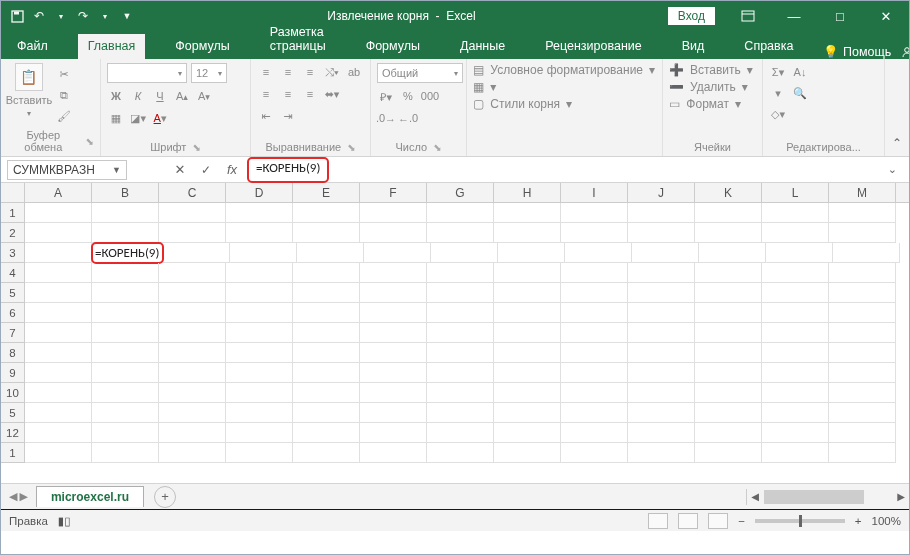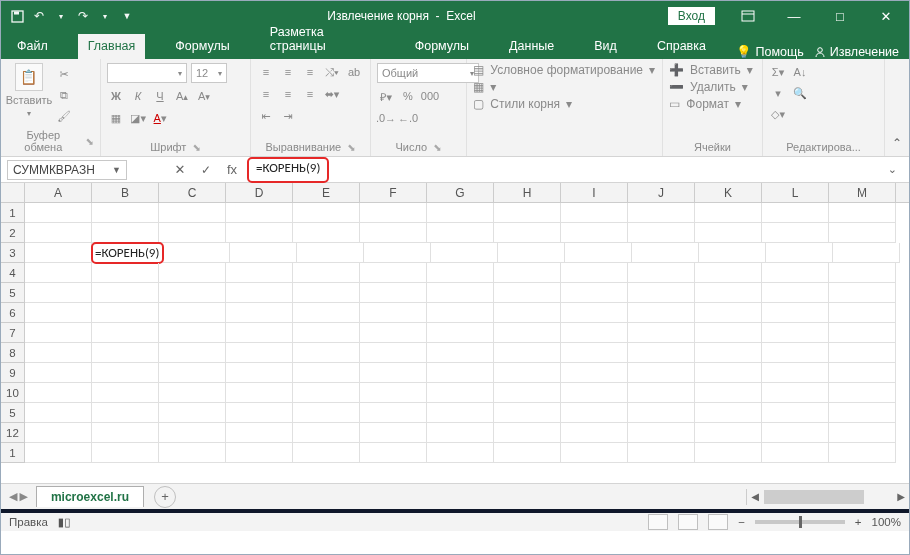--- a/index.html
+++ b/index.html
@@ -31,21 +31,21 @@
 .styles-list div{display:flex;align-items:center;gap:6px;white-space:nowrap}
 .cells-list{display:flex;flex-direction:column;gap:3px;font-size:12px}
 .cells-list div{display:flex;align-items:center;gap:6px;white-space:nowrap}
 .edit-col{display:flex;flex-direction:column;gap:3px;font-size:11px}
 .collapse{width:24px;display:flex;align-items:flex-end;justify-content:center;padding-bottom:6px;color:#666;cursor:pointer}
 .fbar{height:26px;background:#fff;border-bottom:1px solid #d4d4d4;display:flex;align-items:center;padding:2px 6px;gap:0}
 .namebox{width:120px;height:20px;border:1px solid #c8c8c8;background:#fff;font-size:12px;padding:0 5px;display:flex;align-items:center;justify-content:space-between;color:#444}
 .namebox .dd{color:#666;font-size:9px}
 .fbar .fxbtn{width:26px;height:20px;display:flex;align-items:center;justify-content:center;color:#666;font-size:12px}
 .fbar .fxbtn.cancel{font-size:13px}
-.fbar .fxbtn.fx{font-size:13px}
+.fbar .fxbtn.fx{font-style:italic;font-size:13px}
 .formula-input{flex:1;height:20px;border:none;font-size:13px;padding:0 4px;color:#222;outline:none;font-family:Calibri,sans-serif}
 .formula-wrap{border:2px solid #e62828;border-radius:5px;padding:1px 3px;display:flex;align-items:center;margin-left:2px}
 .fbar .expand{margin-left:auto;padding:0 6px;color:#666;font-size:11px}
 .grid{position:relative;background:#fff}
 .colhdr{display:flex;height:20px;background:#f3f3f3;border-bottom:1px solid #ccc}
 .corner{width:24px;border-right:1px solid #ccc;background:#f3f3f3}
 .ch{flex:0 0 67px;border-right:1px solid #ccc;text-align:center;font-size:12px;color:#555;line-height:20px}
 .rows{height:280px;overflow:hidden}
 .gr{display:flex;height:20px}
 .rh{width:24px;background:#f3f3f3;border-right:1px solid #ccc;border-bottom:1px solid #ccc;text-align:center;font-size:11.5px;color:#555;line-height:20px}
@@ -53,21 +53,21 @@
 .cell.editing{outline:2px solid #e62828;outline-offset:-1px;border-radius:4px;background:#fff}
 .hscroll{height:18px;border-top:1px solid #d4d4d4;background:#f3f3f3;display:flex;align-items:center}
 .hscroll .sp{flex:0 0 570px}
 .hscroll .track{flex:1;height:16px;background:#f3f3f3;border-left:1px solid #ccc;position:relative;display:flex;align-items:center}
 .hscroll .arrow{width:16px;text-align:center;color:#666;font-size:10px}
 .hscroll .thumb{height:14px;width:100px;background:#cdcdcd;margin-left:1px}
 .sheettabs{height:26px;border-top:1px solid #d4d4d4;background:#f3f3f3;display:flex;align-items:center}
 .sheettabs .nav{display:flex;gap:2px;padding:0 8px;color:#888;font-size:11px}
 .sheettabs .stab{border:1px solid #aeaeae;border-bottom:none;background:#fff;padding:3px 14px;font-size:12px;color:#217346;font-weight:600}
 .sheettabs .add{width:22px;height:22px;border:1px solid #c0c0c0;border-radius:50%;margin-left:10px;display:flex;align-items:center;justify-content:center;color:#666;font-size:13px}
-.status{height:22px;background:#f3f3f3;border-top:4px solid #0f172a;display:flex;align-items:center;font-size:11.5px;padding:0 8px;color:#555}
+.status{height:22px;background:#f3f3f3;border-top:1px solid #0f172a;display:flex;align-items:center;font-size:11.5px;padding:0 8px;color:#555}
 .status .right{margin-left:auto;display:flex;align-items:center;gap:10px}
 .status .vbtn{width:20px;height:16px;border:1px solid #c0c0c0;background:#fafafa}
 .status .zoom-slider{width:90px;height:4px;background:#c8c8c8;position:relative}
 .status .zoom-slider .h{position:absolute;left:44px;top:-4px;width:3px;height:12px;background:#666}
 svg{display:block}
 </style>
 </head>
 <body>
 
 <div class="titlebar">
@@ -99,20 +99,21 @@
   </div>
 </div>
 
 <div class="ribbon-tabs">
   <div class="tab">Файл</div>
   <div class="tab active">Главная</div>
   <div class="tab">Формулы</div>
   <div class="tab">Разметка страницы</div>
   <div class="tab">Формулы</div>
   <div class="tab">Данные</div>
+  <div class="tab">Рецензирование</div>
   <div class="tab">Вид</div>
   <div class="tab">Справка</div>
   <div class="help-icons">
     <span>💡 <span>Помощь</span></span>
     <span>
         <svg width="12" height="12">
           <circle cx="6" cy="4" r="2.3" fill="none" stroke="#fff"></circle>
           <path d="M2 11c0-2.2 1.8-4 4-4s4 1.8 4 4" fill="none" stroke="#fff"></path>
         </svg> 
         <span>Извлечение</span>
@@ -189,21 +190,21 @@
       </div>
     </div>
     <div class="label">
         <span>Выравнивание</span>
         <span class="dl">⬊</span>
       </div>
   </div>
 
   <div class="group" style="width:96px">
     <div class="body" style="flex-direction:column;gap:4px">
-      <div class="combo" style="width:102px">
+      <div class="combo" style="width:86px">
           <span>Общий</span>
           <span style="margin-left:auto;font-size:8px">▾</span>
         </div>
       <div class="row">
         <div class="smbtn">₽▾</div>
         <div class="smbtn">%</div>
         <div class="smbtn">000</div>
       </div>
       <div class="row">
         <div class="smbtn">.0→</div>

